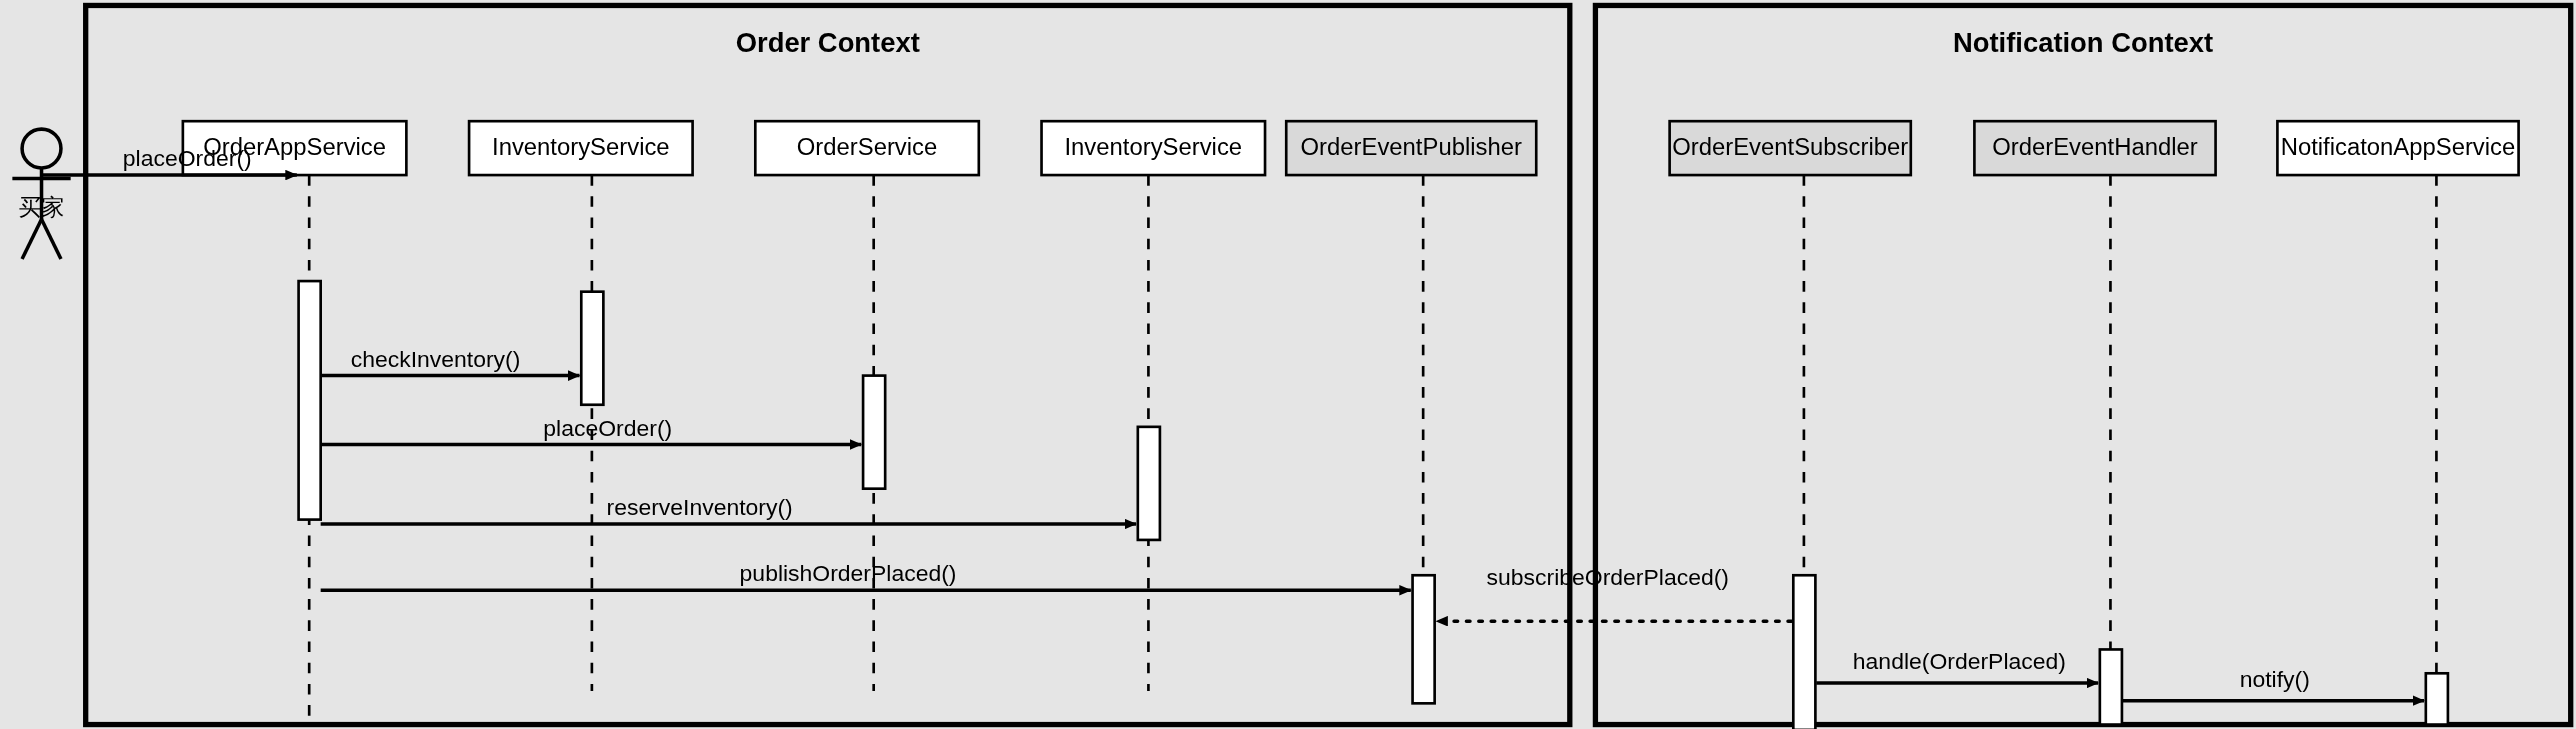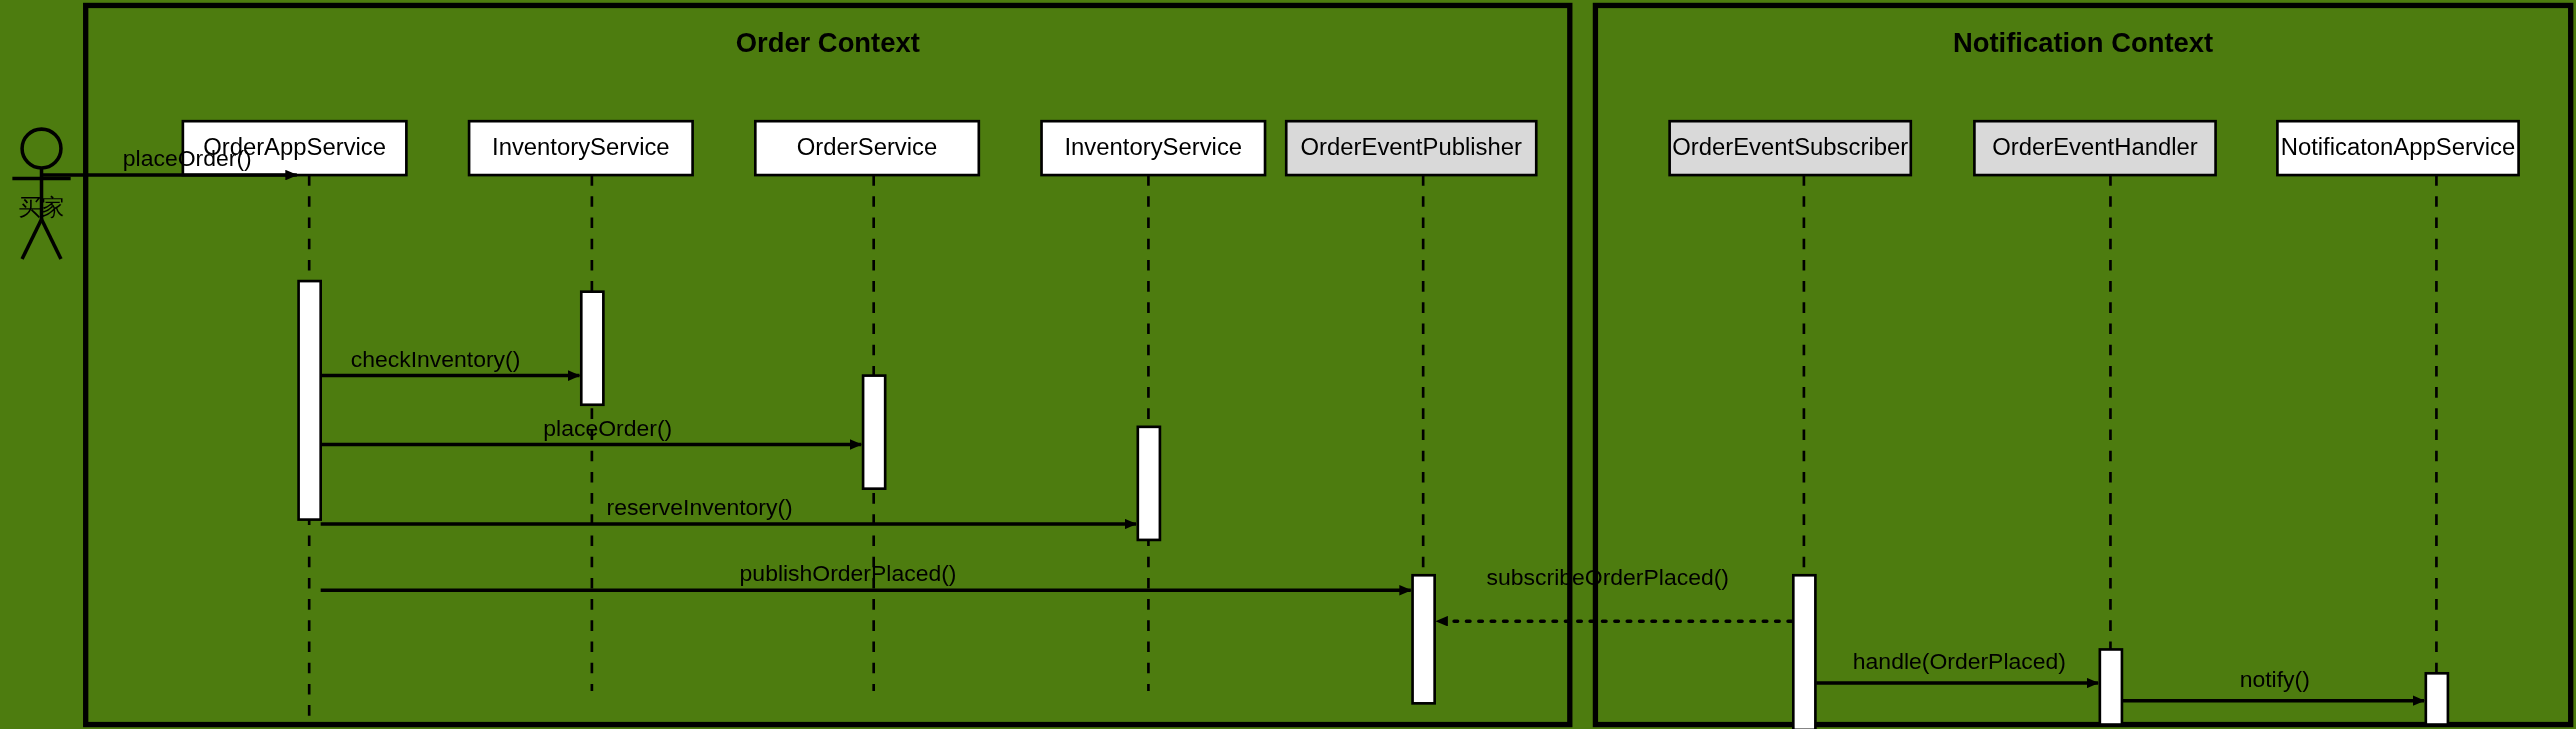--- a/index.html
+++ b/index.html
@@ -4,21 +4,21 @@
 <style>
   html, body {
     margin: 0;
     padding: 0;
     background: #ffffff;
   }
   #canvas-wrap {
     position: relative;
     width: 2576px;
     height: 730px;
-    background: #4d7c0f;
+    background: #e5e5e5;
     font-family: "Liberation Sans", sans-serif;
   }
   svg.diagram {
     display: block;
     width: 2576px;
     height: 730px;
   }
   .ctx-border {
     fill: none;
     stroke: #000000;

